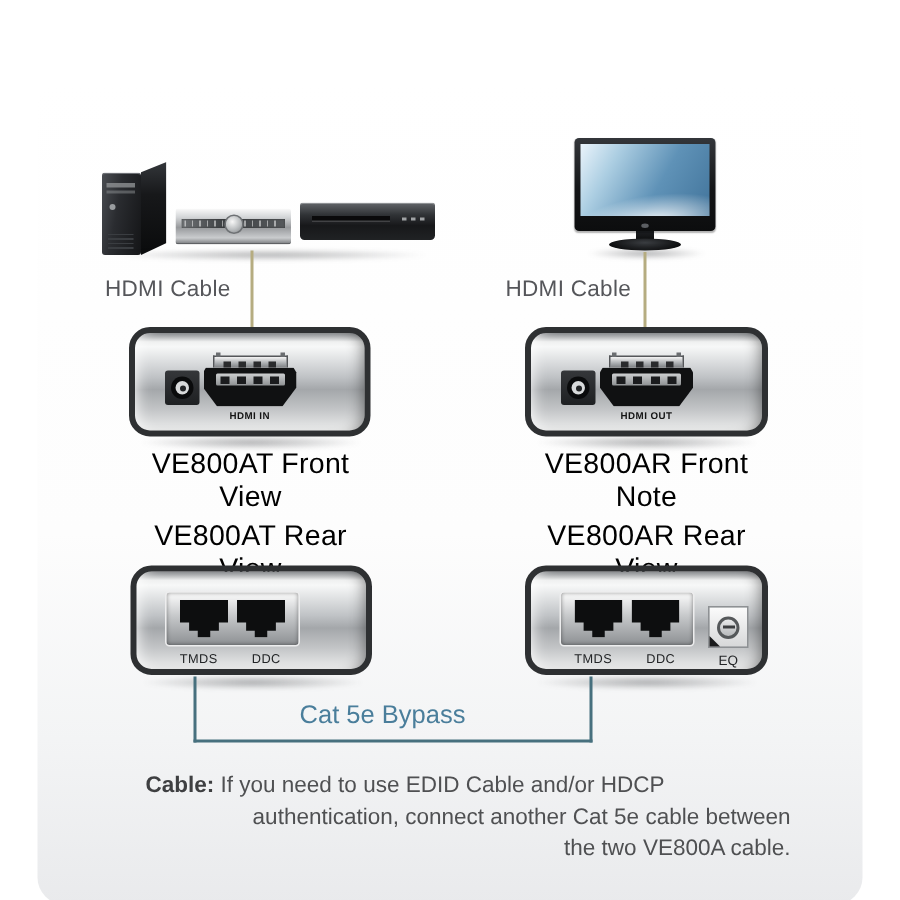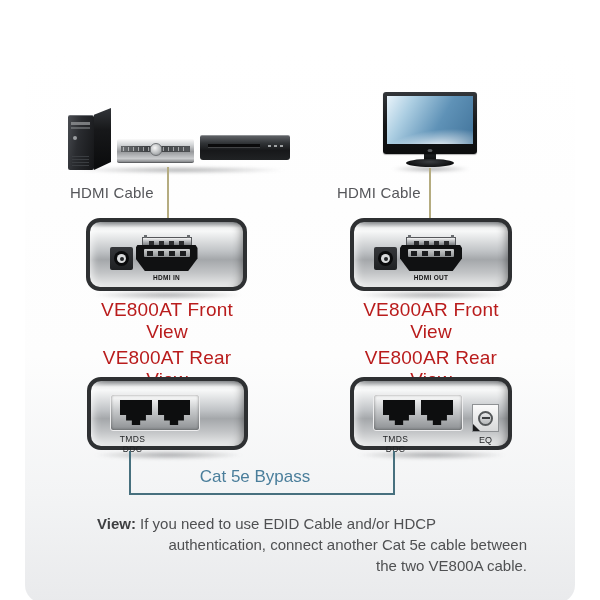--- a/index.html
+++ b/index.html
@@ -106,34 +106,34 @@
   .hdmi-body { width:62px; height:26px; position:relative; background:#101112;
     clip-path:polygon(3% 0, 97% 0, 100% 12%, 100% 52%, 85% 100%, 15% 100%, 0 52%, 0 12%); }
   .hdmi-slot { position:absolute; left:8px; right:8px; top:4px; height:8px; border-radius:1px;
     background:linear-gradient(180deg,#cdcfd0,#8f9294);
     display:flex; justify-content:space-between; align-items:center; padding:0 3px; }
   .hdmi-slot span { width:6px; height:5px; background:#1b1c1e; }
   .hdmi-port-label { position:absolute; left:50%; top:52px; transform:translateX(-50%);
     font-size:6.5px; font-weight:bold; color:#141414; letter-spacing:.3px; white-space:nowrap; }
 
   .unit-title { position:absolute; width:170px; text-align:center;
-    font-size:19px; color:#b91c1c; letter-spacing:.2px; }
+    font-size:19px; color:#000000; letter-spacing:.2px; }
   .title-front-at { left:82px;  top:271px; }
   .title-front-ar { left:346px; top:271px; }
   .title-rear-at  { left:82px;  top:319px; }
   .title-rear-ar  { left:346px; top:319px; }
 
   .rj-frame { position:absolute; left:19px; top:13px; width:90px; height:37px;
     border-radius:3px; border:1px solid #ededee;
     background:linear-gradient(180deg,#fdfdfd 0%,#c6c8ca 45%,#8d9093 100%);
     box-shadow:inset 0 0 3px rgba(0,0,0,.45);
     display:flex; align-items:center; justify-content:center; gap:6px; }
   .rj45 { width:32px; height:25px; background:#0d0e0f;
     clip-path:polygon(0 0,100% 0,100% 60%,81% 60%,81% 82%,63% 82%,63% 100%,37% 100%,37% 82%,19% 82%,19% 60%,0 60%); }
-  .rj-labels { position:absolute; left:19px; top:53px; width:90px; display:flex;flex-direction:column; }
+  .rj-labels { position:absolute; left:19px; top:53px; width:90px; display:flex; }
   .rj-labels span { width:50%; text-align:center; font-size:8.5px; color:#232527; letter-spacing:.3px; }
 
   .eq-dial { position:absolute; left:118px; top:23px; width:27px; height:28px;
     background:linear-gradient(180deg,#fbfbfb,#d7d8d9); border:1px solid #8e9194;
     display:flex; align-items:center; justify-content:center; }
   .eq-dial:after { content:""; position:absolute; left:0; bottom:0; width:0; height:0;
     border-left:7px solid #1a1b1c; border-top:7px solid transparent; }
   .eq-screw { width:15px; height:15px; border-radius:50%;
     background:linear-gradient(180deg,#e8e9ea,#b7b9bb); border:2px solid #55585a;
     display:flex; align-items:center; justify-content:center; }
@@ -249,21 +249,21 @@
           <span></span>
             <span></span>
             <span></span>
             <span></span>
         </div>
       </div>
     </div>
     <div class="hdmi-port-label">HDMI OUT</div>
   </div>
   <div class="shadow" style="left:354px; top:262px; width:155px; height:10px;"></div>
-  <div class="unit-title title-front-ar">VE800AR Front View</div>
+  <div class="unit-title title-front-ar">VE800AR Front Note</div>
 
   <div class="unit-title title-rear-at">VE800AT Rear View</div>
   <div class="unit-title title-rear-ar">VE800AR Rear View</div>
 
   <div class="unit rear-at">
     <div class="rj-frame">
       <div class="rj45"></div>
       <div class="rj45"></div>
     </div>
     <div class="rj-labels">
@@ -290,17 +290,17 @@
     <div class="eq-label">EQ</div>
   </div>
   <div class="shadow" style="left:354px; top:422px; width:155px; height:10px;"></div>
 
   <div class="cat5-line cat5-v-left"></div>
   <div class="cat5-line cat5-h"></div>
   <div class="cat5-line cat5-v-right"></div>
   <div class="cat5-label">Cat 5e Bypass</div>
 
   <div class="note">
-    <div><b>View:</b> <span>If you need to use EDID Cable and/or HDCP</span></div>
+    <div><b>Cable:</b> <span>If you need to use EDID Cable and/or HDCP</span></div>
     <div class="cont">authentication, connect another Cat 5e cable between</div>
     <div class="cont">the two VE800A cable.</div>
   </div>
 </div>
 
 </body></html>

